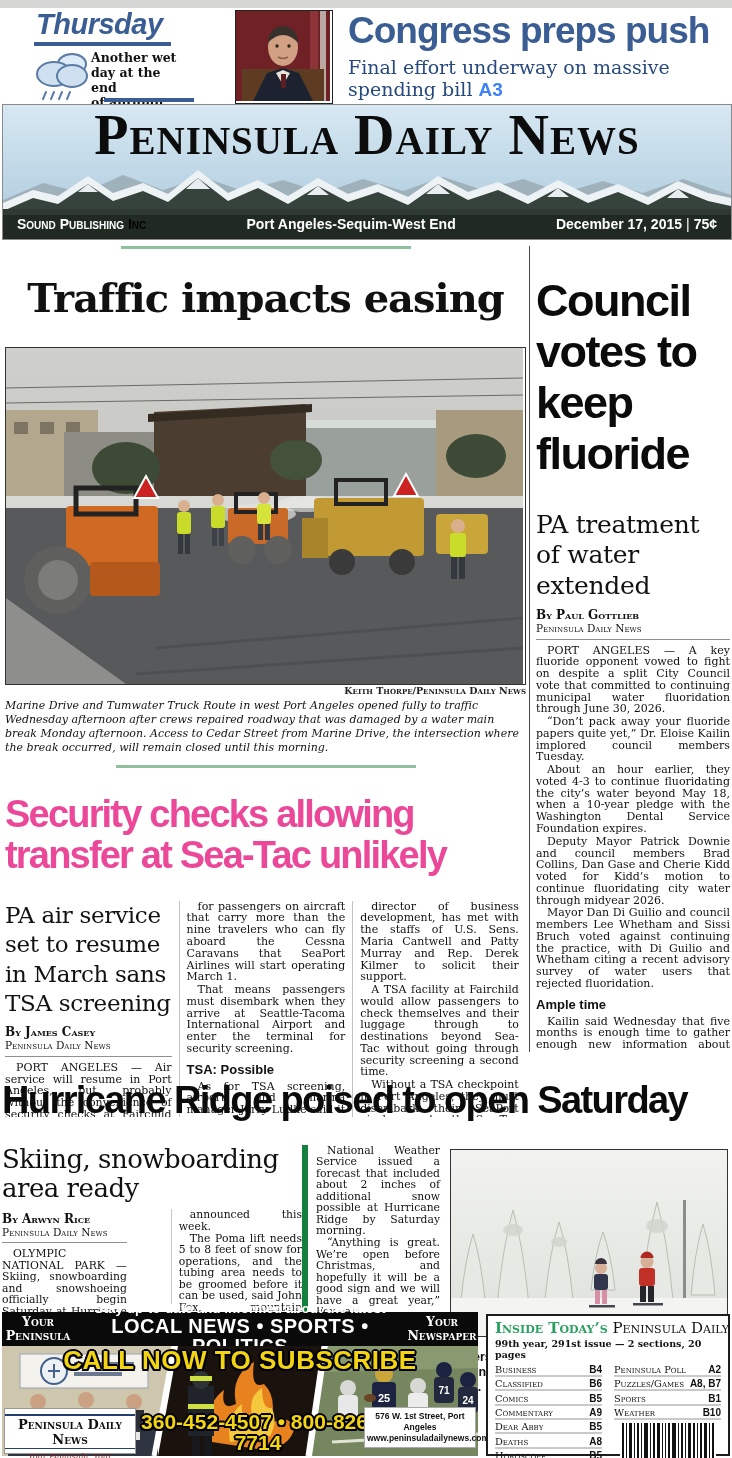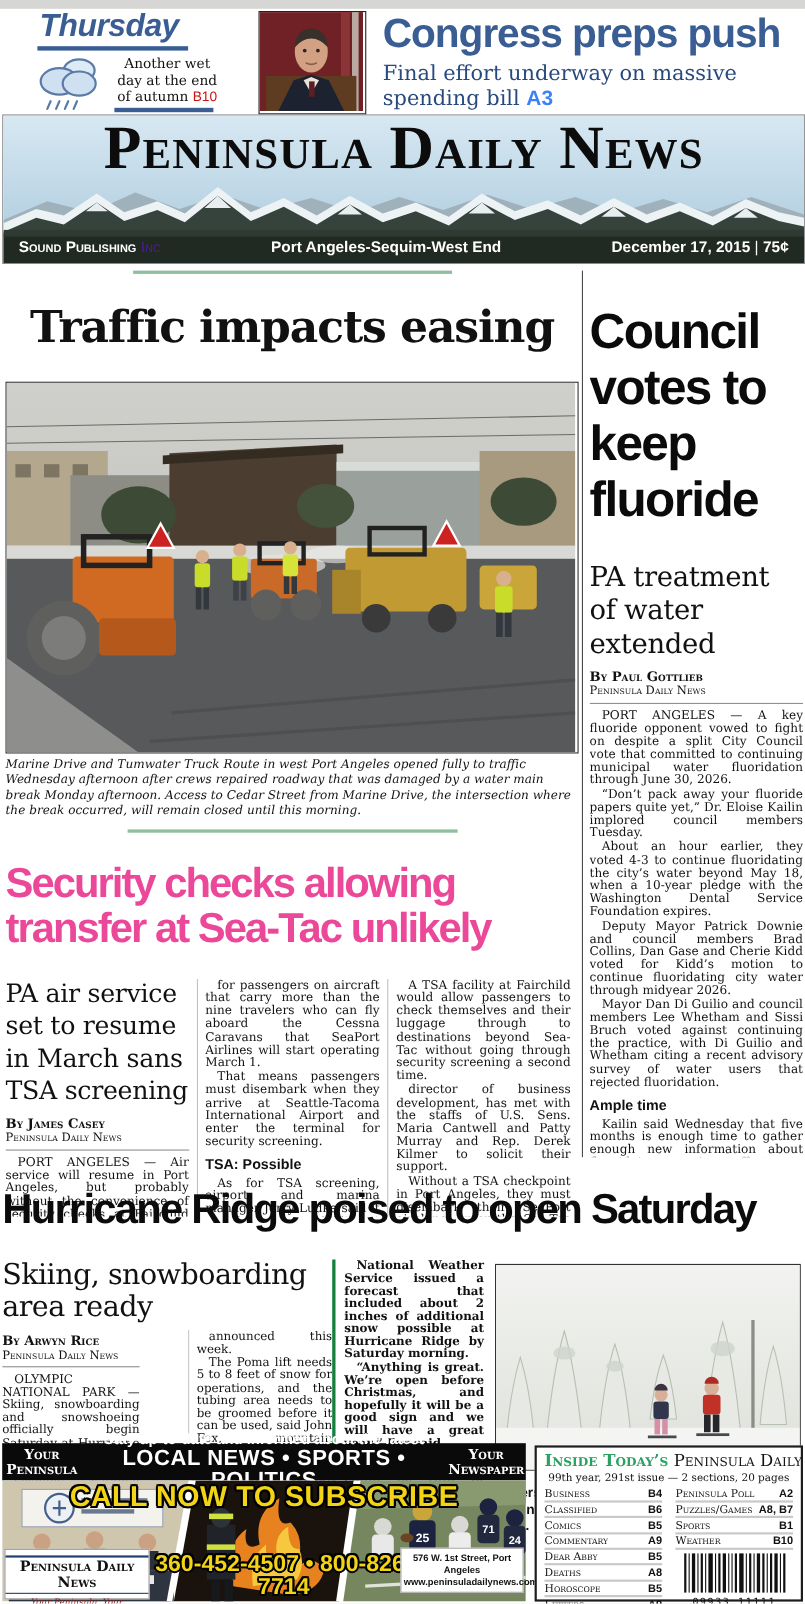--- a/index.html
+++ b/index.html
@@ -6,40 +6,40 @@
   .page{position:relative;width:732px;height:1458px;background:#fff;overflow:hidden;
         font-family:"DejaVu Serif","Liberation Serif",serif;color:#111;}
   .sc{font-variant:small-caps;}
 
   
   .topstrip{position:absolute;top:0;left:0;width:732px;height:8px;background:#d6d6d4;}
   .topbar{position:absolute;top:8px;left:0;width:732px;height:94px;}
   .thursday{position:absolute;left:34px;top:2px;font:italic 700 29px/1 "Liberation Sans","DejaVu Sans",sans-serif;
             color:#3a5d94;border-bottom:4px solid #3a5d94;padding:0 8px 3px 2px;letter-spacing:-0.5px;}
   .wicon{position:absolute;left:30px;top:40px;width:64px;height:54px;}
-  .wtext{position:absolute;left:104px;top:42px;width:96px;font-weight:400;font-size:12.5px;line-height:1.2;text-align:center;}
+  .wtext{position:absolute;left:91px;top:42px;width:96px;font-weight:700;font-size:12.5px;line-height:1.2;}
   .wref{color:#cc1111;font-family:"Liberation Sans",sans-serif;}
   .wrule{position:absolute;left:104px;top:90px;width:90px;height:4px;background:#3a5d94;}
   .ryanbox{position:absolute;left:235px;top:2px;width:96px;height:92px;border:1px solid #222;}
   .teaser{position:absolute;left:348px;top:4px;width:380px;}
   .teaser-h{font:700 37px/1 "Liberation Sans","DejaVu Sans",sans-serif;color:#3a5d94;letter-spacing:-1px;}
   .teaser-sub{margin-top:7px;font-size:19px;color:#27497e;}
   .teaser-ref{color:#3b82f6;font:700 19px "Liberation Sans",sans-serif;}
   .teaser-rule{margin-top:7px;height:5px;background:#3a5d94;}
 
   
   .masthead{position:absolute;top:104px;left:2px;width:728px;height:134px;border:1px solid #8a8a8a;overflow:hidden;}
   .masthead svg{position:absolute;top:0;left:0;}
   .mast-title{position:absolute;top:2px;left:0;width:100%;text-align:center;
               font:700 56px/1 "Liberation Serif","DejaVu Serif",serif;font-variant:small-caps;
               letter-spacing:1px;color:#0c0c0c;}
   .mast-bar{position:absolute;bottom:0;left:0;width:100%;height:30px;display:flex;align-items:center;
             justify-content:space-between;padding:0 14px;box-sizing:border-box;color:#fff;
             font:700 14px "Liberation Sans",sans-serif;}
-  .mast-pub .inc{font-weight:400;color:#4c1d95;}
+  .mast-pub .inc{font-weight:700;color:#000000;}
   .mast-date .bar{font-weight:400;padding:0 4px;}
 
   
   .vrule{position:absolute;left:529px;top:246px;width:1px;height:806px;background:#4a4a4a;}
   .greenline{height:3px;background:#8fbf9f;margin:0 auto;}
 
   
   .bp{font-size:11px;line-height:1.07;text-indent:11px;text-align:justify;margin:0 0 1px;}
   .byline{margin-top:8px;font-weight:700;font-size:12px;line-height:1.15;}
   .org{font-size:10.5px;line-height:1.1;}
@@ -68,21 +68,21 @@
 
   
   .ridge{position:absolute;left:2px;top:1056px;width:728px;}
   .ridge-h{font:700 38px/1 "Liberation Sans","DejaVu Sans",sans-serif;letter-spacing:-1.6px;white-space:nowrap;color:#0b0b0b;}
   .ridge-row{display:flex;margin-top:7px;align-items:flex-start;}
   .ridge-left{width:300px;}
   .ridge-deck{font-size:26px;line-height:1.12;letter-spacing:-0.5px;}
   .ridge-sub{display:flex;margin-top:6px;height:168px;overflow:hidden;gap:38px;}
   .rcol1{box-sizing:border-box;width:150px;padding-right:6px;}
   .rcol2{box-sizing:border-box;width:150px;padding-left:7px;border-left:1px solid #c9c9c9;}
-  .rcol3{box-sizing:border-box;width:146px;padding:0 8px;border-left:3px solid #15803d;height:244px;overflow:hidden;font-weight:bold;}
+  .rcol3{box-sizing:border-box;width:146px;padding:0 8px;border-left:6px solid #15803d;height:244px;overflow:hidden;}
   .ridge .bp{font-size:10.8px;line-height:1.06;}
   .ridge-photo-wrap{width:278px;margin-left:2px;}
   .ridge-caption{font:700 12.5px/1.22 "Liberation Sans",sans-serif;margin-top:2px;}
 
   
   .footer-ad{position:absolute;left:2px;top:1312px;width:476px;height:144px;}
   .ad-bar{height:34px;background:#0a0a0a;color:#fff;display:flex;align-items:center;}
   .ad-tag{width:72px;text-align:center;font-weight:700;font-size:12.5px;line-height:1.1;}
   .ad-center{flex:1;text-align:center;}
   .ad-c1{font:700 13.5px/1.1 "Liberation Sans",sans-serif;}
@@ -100,21 +100,21 @@
                 display:inline-block;padding:1px 3px;}
   .ad-logo-tag{font-style:italic;font-size:8px;color:#8a1f1f;margin-top:3px;}
   .ad-addr{position:absolute;right:2px;bottom:8px;width:106px;background:#fff;border:1px solid #aaa;
            padding:3px 2px;text-align:center;font:700 8.5px/1.3 "Liberation Sans",sans-serif;}
 
   
   .inside-box{position:absolute;left:486px;top:1314px;width:244px;height:142px;border:2px solid #1d1d1d;
               background:#fff;box-sizing:border-box;padding:4px 7px 0;}
   .inside-title{text-align:center;font-size:15px;line-height:1.1;white-space:nowrap;}
   .inside-title .accent{color:#2aa061;font-weight:700;}
-  .inside-issue{text-align:center;font-size:9.5px;margin:1px 0 3px;}
+  .inside-issue{font-size:9.5px;margin:1px 0 3px;font-weight:bold;}
   .inside-cols{display:flex;gap:12px;}
   .icol{width:50%;}
   .irow{display:flex;justify-content:space-between;align-items:flex-end;border-bottom:2px solid #c9c9c9;
         padding:0;height:12.4px;overflow:hidden;}
   .ilabel{font-size:9.8px;}
   .ipage{font:700 10px "Liberation Sans",sans-serif;}
   .barcode-wrap{margin-top:3px;text-align:center;}
   .barcode-num{font:400 9px "DejaVu Sans Mono",monospace;letter-spacing:1.5px;}
 </style>
 </head>
@@ -284,20 +284,21 @@
             <rect x="444" y="185" width="16" height="24" rx="3" fill="#cadc2a"></rect>
             <rect x="445" y="209" width="6" height="22" fill="#33383e"></rect>
             <rect x="453" y="209" width="6" height="22" fill="#33383e"></rect>
         </g>
         <g stroke="#4a4c4e" stroke-width="3" opacity="0.7">
           <line x1="150" y1="300" x2="517" y2="270"></line>
             <line x1="130" y1="326" x2="517" y2="300"></line>
         </g>
       </svg>
     </div>
+    <div class="credit sc">Keith Thorpe/Peninsula Daily News</div>
     <p class="caption">Marine Drive and Tumwater Truck Route in west Port Angeles opened fully to traffic Wednesday afternoon after crews repaired roadway that was damaged by a water main break Monday afternoon. Access to Cedar Street from Marine Drive, the intersection where the break occurred, will remain closed until this morning.</p>
 
     <div class="greenline gl2"></div>
     <h1 class="sec-h">Security checks allowing transfer at Sea-Tac unlikely</h1>
 
     <div class="sec-cols">
       <div class="scol first">
         <div class="sec-deck">PA air service set to resume in March sans TSA screening</div>
         <div class="byline sc">By James Casey</div>
         <div class="org sc">Peninsula Daily News</div>
@@ -306,22 +307,22 @@
 
       </div>
       <div class="scol ruled">
         <p class="bp">for passengers on aircraft that carry more than the nine travelers who can fly aboard the Cessna Caravans that SeaPort Airlines will start operating March 1.</p>
         <p class="bp">That means passengers must disembark when they arrive at Seattle-Tacoma International Airport and enter the terminal for security screening.</p>
         <div class="subhead">TSA: Possible</div>
         <p class="bp">As for TSA screening, airport and marina manager Jerry Ludke said it remained a possibility at Fairchild but that the federal agency had tried to dampen the port’s expectations.</p>
 
       </div>
       <div class="scol ruled">
+        <p class="bp">director of business development, has met with the staffs of U.S. Sens. Maria Cantwell and Patty Murray and Rep. Derek Kilmer to solicit their support.</p>
         <p class="bp">A TSA facility at Fairchild would allow passengers to check themselves and their luggage through to destinations beyond Sea-Tac without going through security screening a second time.</p>
-        <p class="bp">director of business development, has met with the staffs of U.S. Sens. Maria Cantwell and Patty Murray and Rep. Derek Kilmer to solicit their support.</p>
         <p class="bp">Without a TSA checkpoint in Port Angeles, they must disembark their SeaPort airplane, enter the Sea-Tac terminal, go through security and find their way to their departure gate before continuing their travels.</p>
 
       </div>
     </div>
   </section>
 
   <aside class="council">
     <h1 class="council-h">Council votes to keep fluoride</h1>
     <div class="council-deck">PA treatment of water extended</div>
     <div class="byline sc">By Paul Gottlieb</div>

